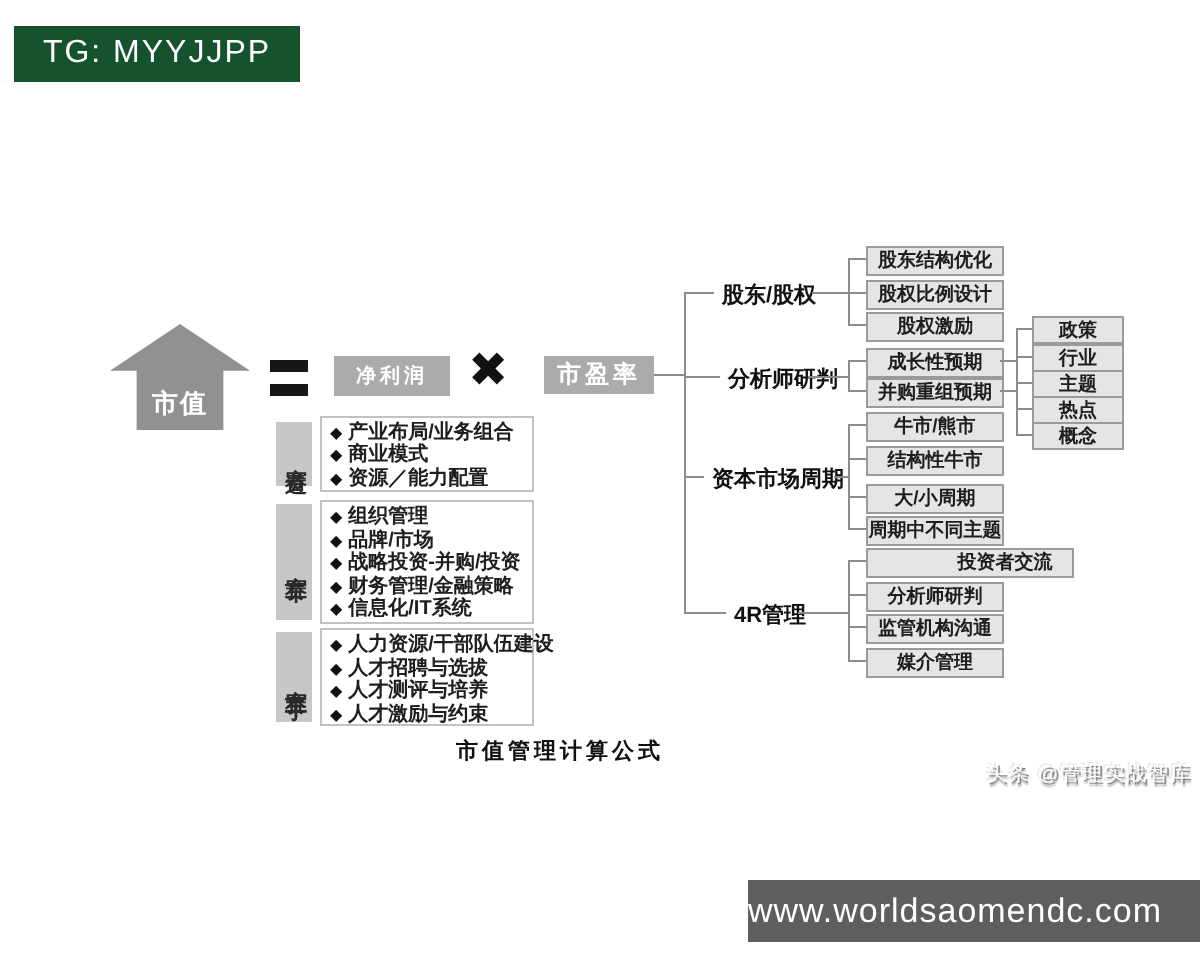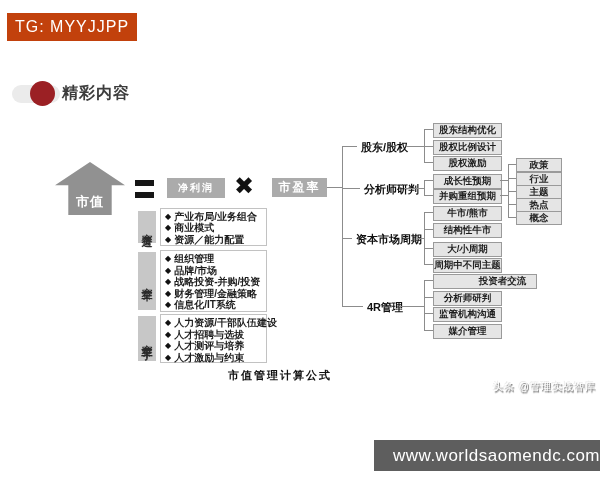--- a/index.html
+++ b/index.html
@@ -1,20 +1,20 @@
 <!DOCTYPE html>
 <html><head>
 <meta charset="utf-8">
 <style>
   html,body{margin:0;padding:0;background:#fff;}
   #canvas{position:relative;width:600px;height:480px;background:#ffffff;overflow:hidden;
           font-family:"Liberation Sans","DejaVu Sans",sans-serif;color:#222;}
 
   
-  .tg-badge{position:absolute;left:7px;top:13px;width:130px;height:28px;background:#c2410c;
+  .tg-badge{position:absolute;left:7px;top:13px;width:143px;height:28px;background:#14532d;
             color:#fff;font-size:16px;display:flex;align-items:center;justify-content:center;letter-spacing:1px;}
 
   
   .hdr{position:absolute;left:12px;top:81px;height:26px;display:flex;align-items:center;}
   .pill{position:absolute;left:0;top:4px;width:48px;height:18px;background:#ebebeb;border-radius:9px;}
   .dot{position:absolute;left:18px;top:0;width:25px;height:25px;border-radius:50%;background:#9b2024;}
   .hdr-title{position:absolute;left:50px;top:2px;font-size:16px;font-weight:bold;color:#3c3c3c;letter-spacing:1px;white-space:nowrap;}
 
   
   .mv-arrow{position:absolute;left:55px;top:162px;width:70px;height:53px;background:#919191;
@@ -35,46 +35,41 @@
              font-size:10px;font-weight:600;color:#1e1e1e;padding:2px 0 0 4px;box-sizing:border-box;}
   .li-row{white-space:nowrap;display:flex;align-items:center;}
   .li-row .bl{font-size:8px;margin-right:3px;color:#111;}
 
   
   .caption{position:absolute;left:228px;top:368px;width:140px;font-size:11px;font-weight:bold;color:#111;
            letter-spacing:2px;white-space:nowrap;}
   .wm{position:absolute;right:4px;top:380px;font-size:10px;font-weight:normal;color:#fdfdfd;white-space:nowrap;
       text-shadow:1px 1px 0 #8a8a8a,-1px -1px 0 #e8e8e8,1px 2px 1px #9a9a9a;letter-spacing:1px;}
   .footer-bar{position:absolute;left:374px;top:440px;width:226px;height:31px;background:#5e5e5e;
-              display:flex;align-items:center;justify-content:flex-end;color:#fff;font-size:17px;letter-spacing:.5px;}
+              display:flex;align-items:center;justify-content:flex-start;color:#fff;font-size:17px;letter-spacing:.5px;}
 
   
   .branch-label{position:absolute;font-size:11px;font-weight:bold;color:#111;white-space:nowrap;}
   .node{position:absolute;background:#e5e5e5;border:1px solid #9a9a9a;color:#1e1e1e;font-weight:600;
         display:flex;align-items:center;justify-content:center;white-space:nowrap;}
   .child{left:433px;width:67px;height:13px;font-size:9.5px;}
   .grand{left:516px;width:44px;height:12px;font-size:9.5px;}
   .hline,.vline{position:absolute;background:#8c8c8c;}
   .hline{height:1px;}
   .vline{width:1px;}
 </style>
 </head>
 <body>
 
 <div id="canvas">
 
   <div class="tg-badge">
     <span>TG: MYYJJPP</span>
   </div>
 
-  <div class="hdr" style="width:140px;">
-    <div class="pill"></div>
-    <div class="dot"></div>
-    <div class="hdr-title">精彩内容</div>
-  </div>
 
   <div class="mv-arrow">
     <span>市值</span>
   </div>
   <div class="eq-bar" style="top:180px;"></div>
   <div class="eq-bar" style="top:192px;"></div>
   <div class="f-box np">
     <span>净利润</span>
   </div>
   <div class="times">✖</div>

